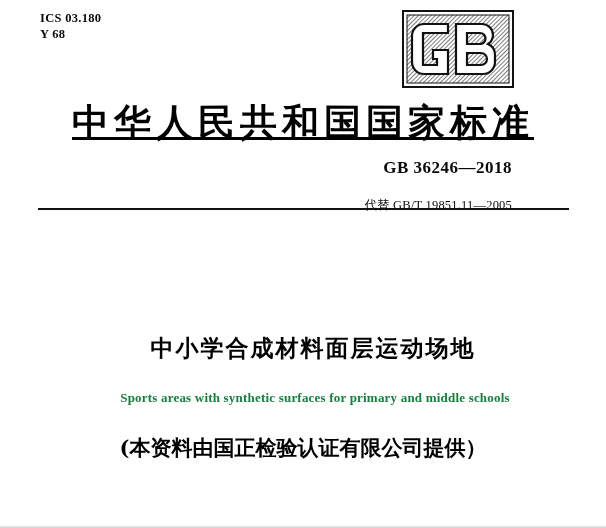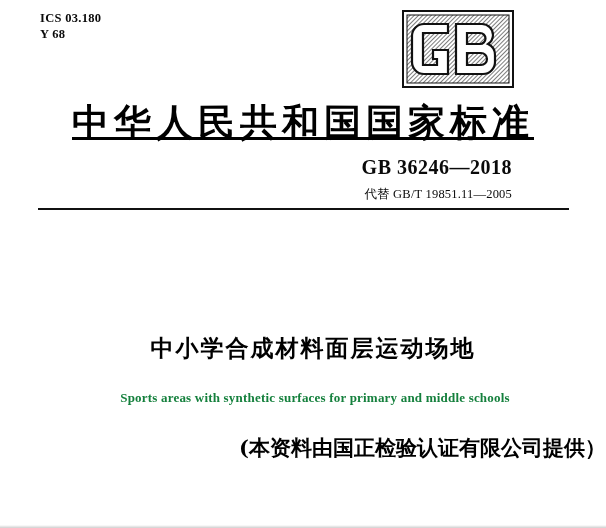--- a/index.html
+++ b/index.html
@@ -79,30 +79,30 @@
   .std-number {
     position: absolute;
     top: 158px;
     right: 36px;
     text-align: right;
     line-height: 19px;
   }
   .std-number .main-no {
     font-family: "Liberation Serif", serif;
     font-weight: bold;
-    font-size: 20px;
+    font-size: 17px;
     letter-spacing: 0.5px;
     white-space: nowrap;
   }
   .std-number .replaces {
     font-family: "Liberation Serif", serif;
     font-size: 12.5px;
     letter-spacing: 0.2px;
     white-space: nowrap;
-    margin-top: 8px;
+    margin-top: 19px;
   }
 
   
   .rule-top {
     position: absolute;
     top: 208px;
     left: 38px;
     width: 531px;
     height: 2px;
     background: #111;
@@ -138,21 +138,21 @@
     white-space: nowrap;
     padding-left: 12px;
   }
 
   
   .provider-note {
     position: absolute;
     top: 434px;
     left: 0;
     width: 606px;
-    text-align: right;
+    text-align: center;
     font-family: "DejaVu Serif", serif;
     font-weight: bold;
     font-size: 21px;
     letter-spacing: 0px;
     color: #000;
     white-space: nowrap;
   }
 
   
   .scan-edge {

